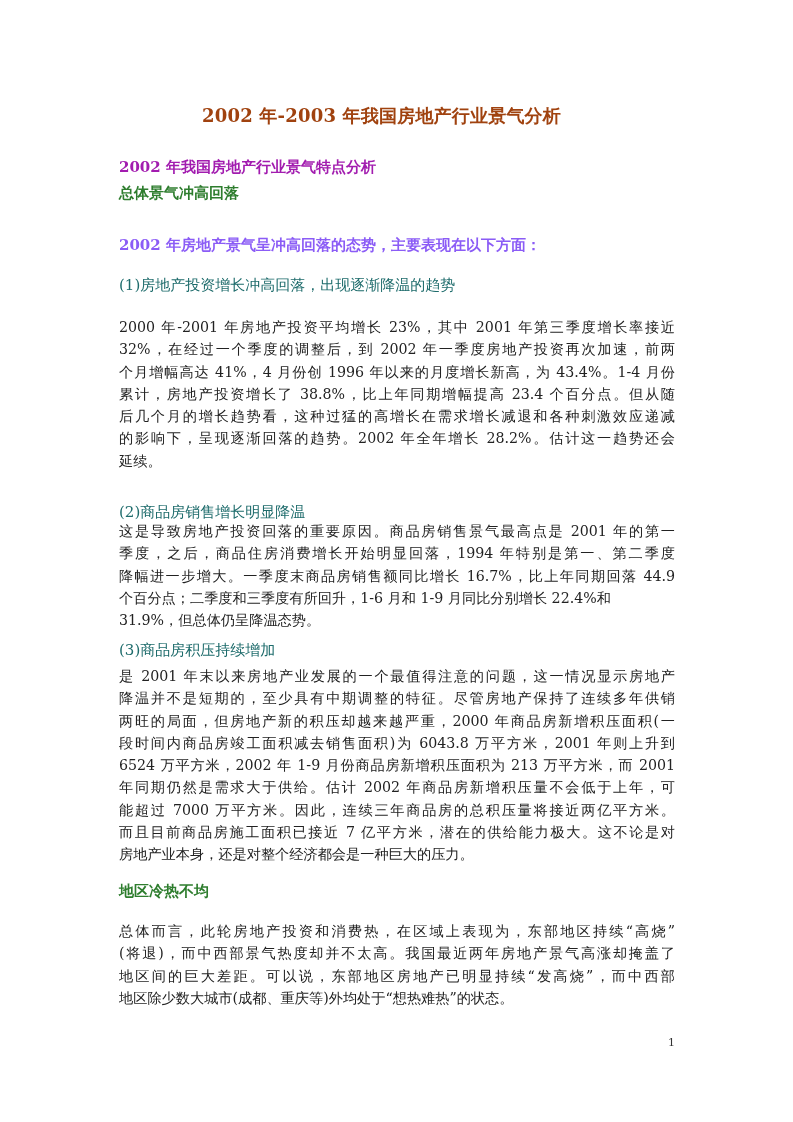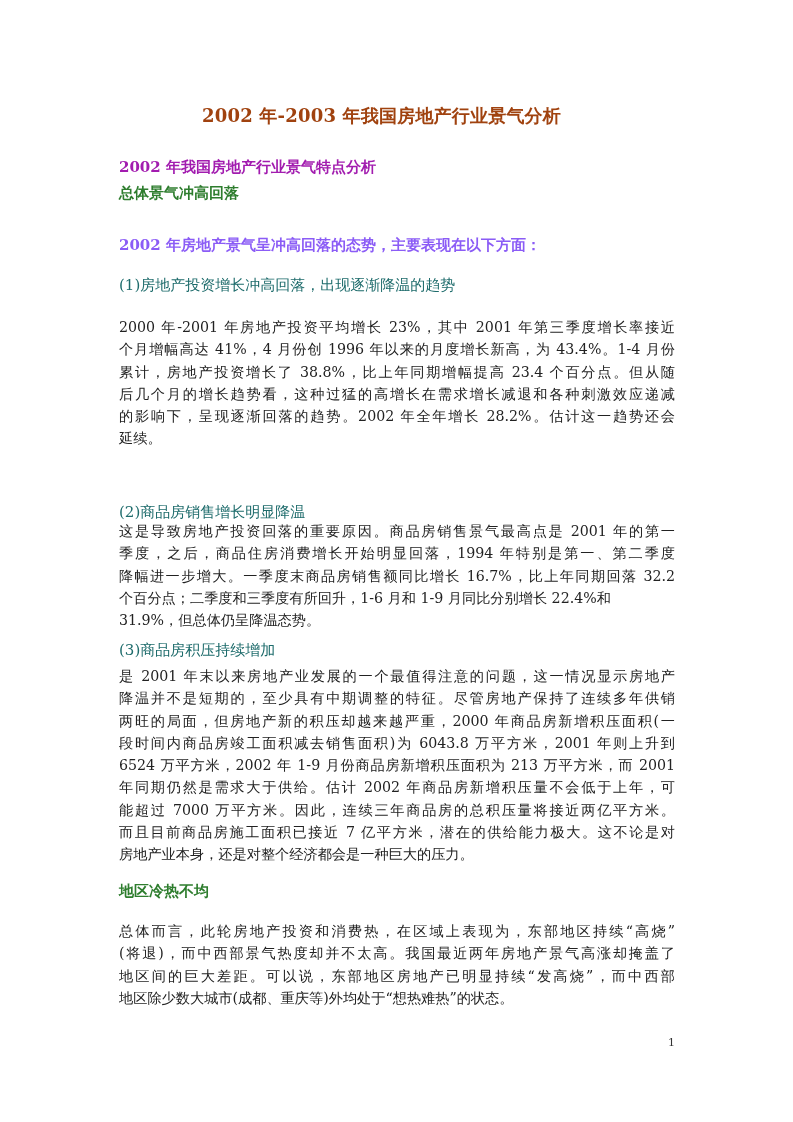--- a/index.html
+++ b/index.html
@@ -98,32 +98,33 @@
 
   <div class="h-red">2002 年我国房地产行业景气特点分析</div>
 
   <div class="h-green" style="top:184px;">总体景气冲高回落</div>
 
   <div class="h-blue">2002 年房地产景气呈冲高回落的态势，主要表现在以下方面：</div>
 
   <div class="h-teal" style="top:276px;">(1)房地产投资增长冲高回落，出现逐渐降温的趋势</div>
   <div class="para" style="top:316px;">
     <span class="line">2000 年-2001 年房地产投资平均增长 23%，其中 2001 年第三季度增长率接近</span>
+    <span class="line">32%，在经过一个季度的调整后，到 2002 年一季度房地产投资再次加速，前两</span>
     <span class="line">个月增幅高达 41%，4 月份创 1996 年以来的月度增长新高，为 43.4%。1-4 月份</span>
     <span class="line">累计，房地产投资增长了 38.8%，比上年同期增幅提高 23.4 个百分点。但从随</span>
     <span class="line">后几个月的增长趋势看，这种过猛的高增长在需求增长减退和各种刺激效应递减</span>
     <span class="line">的影响下，呈现逐渐回落的趋势。2002 年全年增长 28.2%。估计这一趋势还会</span>
     <span class="line last">延续。</span>
   </div>
 
   <div class="h-teal" style="top:503px;">(2)商品房销售增长明显降温</div>
   <div class="para" style="top:520px;">
     <span class="line">这是导致房地产投资回落的重要原因。商品房销售景气最高点是 2001 年的第一</span>
     <span class="line">季度，之后，商品住房消费增长开始明显回落，1994 年特别是第一、第二季度</span>
-    <span class="line">降幅进一步增大。一季度末商品房销售额同比增长 16.7%，比上年同期回落 32.2</span>
+    <span class="line">降幅进一步增大。一季度末商品房销售额同比增长 16.7%，比上年同期回落 44.9</span>
     <span class="line last">个百分点；二季度和三季度有所回升，1-6 月和 1-9 月同比分别增长 22.4%和</span>
     <span class="line last">31.9%，但总体仍呈降温态势。</span>
   </div>
 
   <div class="h-teal" style="top:641px;">(3)商品房积压持续增加</div>
   <div class="para" style="top:665px;">
     <span class="line">是 2001 年末以来房地产业发展的一个最值得注意的问题，这一情况显示房地产</span>
     <span class="line">降温并不是短期的，至少具有中期调整的特征。尽管房地产保持了连续多年供销</span>
     <span class="line">两旺的局面，但房地产新的积压却越来越严重，2000 年商品房新增积压面积(一</span>
     <span class="line">段时间内商品房竣工面积减去销售面积)为 6043.8 万平方米，2001 年则上升到</span>

